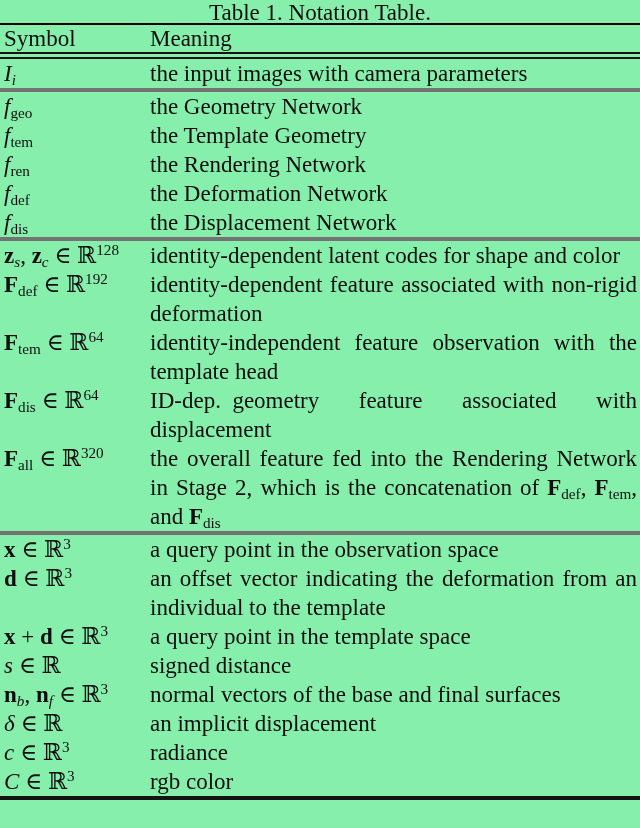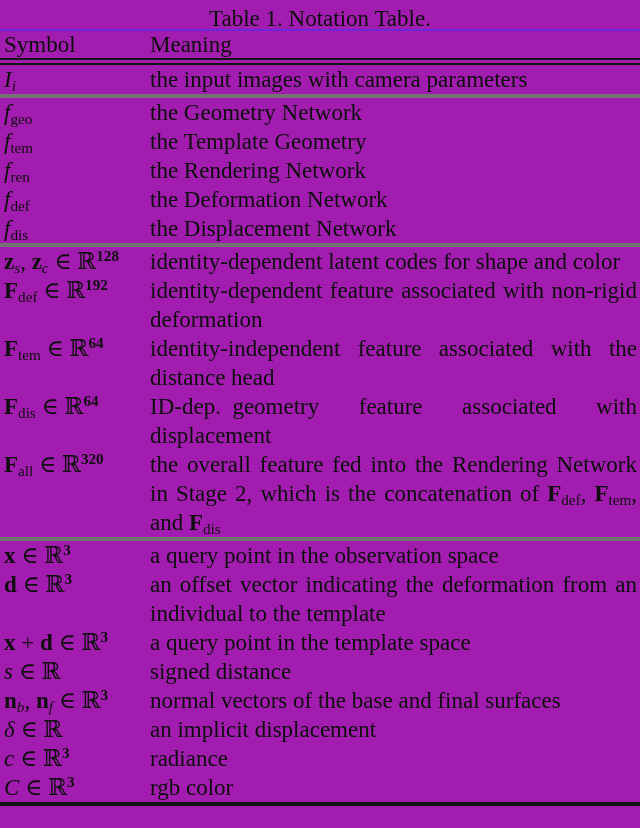--- a/index.html
+++ b/index.html
@@ -1,39 +1,39 @@
 <!DOCTYPE html>
 <html><head>
 <meta charset="utf-8">
 <style>
   html,body{margin:0;padding:0;background:#ffffff;}
   .page{
     width:640px;height:828px;box-sizing:border-box;
-    background:#a21caf;color:#0e0e0e;
+    background:#86efac;color:#0e0e0e;
     font-family:"Liberation Serif","DejaVu Serif",serif;
-    font-size:23px;overflow:hidden;padding-top:8px;
+    font-size:23px;overflow:hidden;padding-top:2px;
   }
   .caption{
     text-align:center;line-height:21px;height:21px;
     white-space:nowrap;
   }
   table.notation{
     border-collapse:collapse;width:640px;table-layout:fixed;
   }
   td{padding:0;vertical-align:top;line-height:29px;}
   td.sym{width:150px;box-sizing:border-box;padding-left:4px;white-space:nowrap;overflow:hidden;}
   td.mean{text-align:justify;padding-right:3px;}
-  tr.header{border-top:2px solid #6d28d9;border-bottom:7px double #141414;}
+  tr.header{border-top:2px solid #000000;border-bottom:7px double #141414;}
   tr.header td{line-height:27px;}
   tr.rule-bottom{border-bottom:4px solid #737373;}
   tr.rule-thick{border-bottom:4px solid #141414;}
   .it{font-style:italic;}
   .bf{font-weight:700;}
   .sub{font-size:0.66em;line-height:0;position:relative;top:0.24em;}
-  .sup{font-size:0.66em;line-height:0;position:relative;top:-0.5em;font-weight:bold;}
+  .sup{font-size:0.66em;line-height:0;position:relative;top:-0.5em;}
   .bb{font-family:"DejaVu Serif","DejaVu Sans",serif;}
 </style>
 </head>
 <body>
 
 <div class="page">
   <div class="caption">Table 1. Notation Table.</div>
 
   <table class="notation">
     <tbody>
@@ -71,21 +71,21 @@
       <tr>
         <td class="sym"><span class="bf">z</span><span class="sub it">s</span><span>, </span><span class="bf">z</span><span class="sub it">c</span><span> ∈ </span><span class="bb">ℝ</span><span class="sup">128</span></td>
         <td class="mean"><span>identity-dependent latent codes for shape and color</span></td>
       </tr>
       <tr>
         <td class="sym"><span class="bf">F</span><span class="sub">def</span><span> ∈ </span><span class="bb">ℝ</span><span class="sup">192</span></td>
         <td class="mean"><span>identity-dependent feature associated with non-rigid deformation</span></td>
       </tr>
       <tr>
         <td class="sym"><span class="bf">F</span><span class="sub">tem</span><span> ∈ </span><span class="bb">ℝ</span><span class="sup">64</span></td>
-        <td class="mean"><span>identity-independent feature associated with the distance head</span></td>
+        <td class="mean"><span>identity-independent feature observation with the template head</span></td>
       </tr>
       <tr>
         <td class="sym"><span class="bf">F</span><span class="sub">dis</span><span> ∈ </span><span class="bb">ℝ</span><span class="sup">64</span></td>
         <td class="mean"><span>ID-dep. geometry feature associated with displacement</span></td>
       </tr>
       <tr class="rule-bottom">
         <td class="sym"><span class="bf">F</span><span class="sub">all</span><span> ∈ </span><span class="bb">ℝ</span><span class="sup">320</span></td>
         <td class="mean"><span>the overall feature fed into the Rendering Network in Stage 2, which is the concatenation of </span><span class="bf">F</span><span class="sub">def</span><span>, </span><span class="bf">F</span><span class="sub">tem</span><span>, and </span><span class="bf">F</span><span class="sub">dis</span></td>
       </tr>
 

